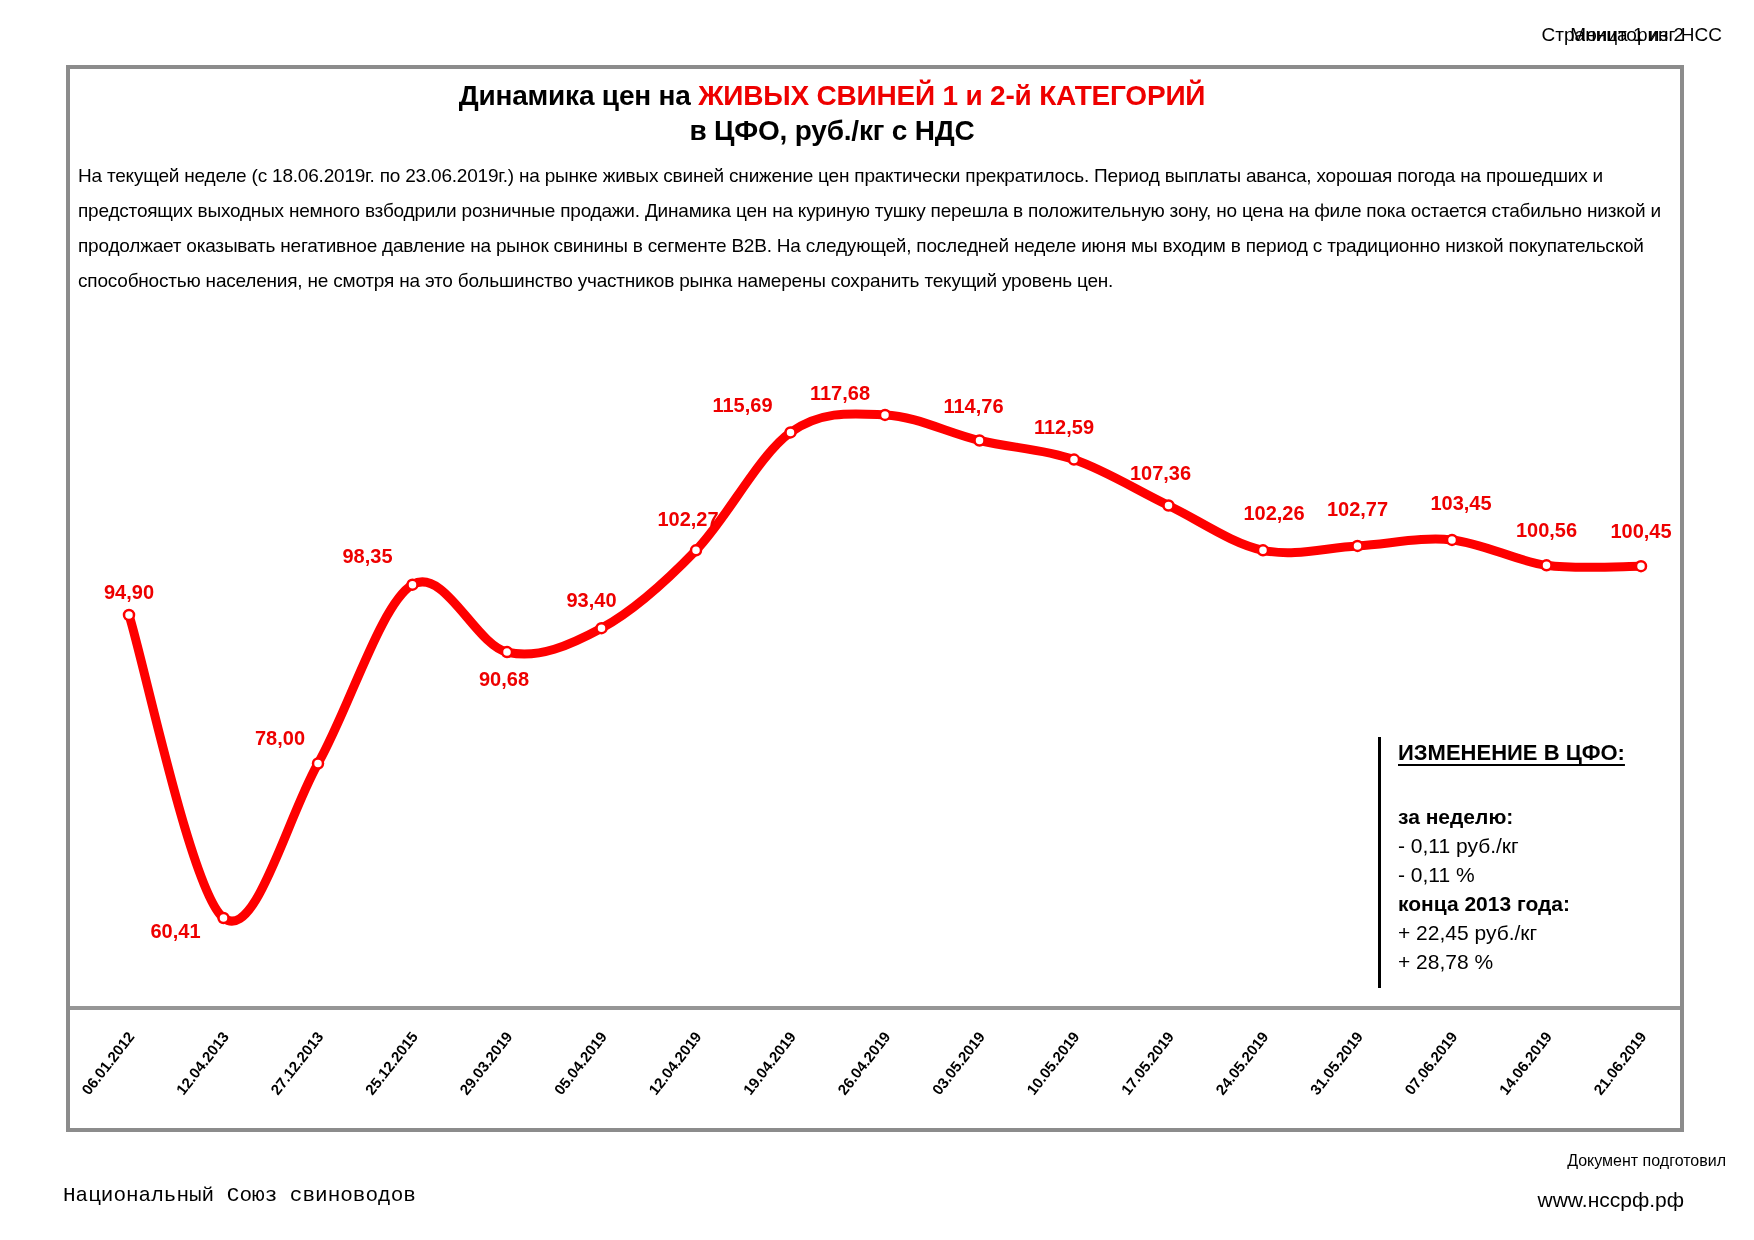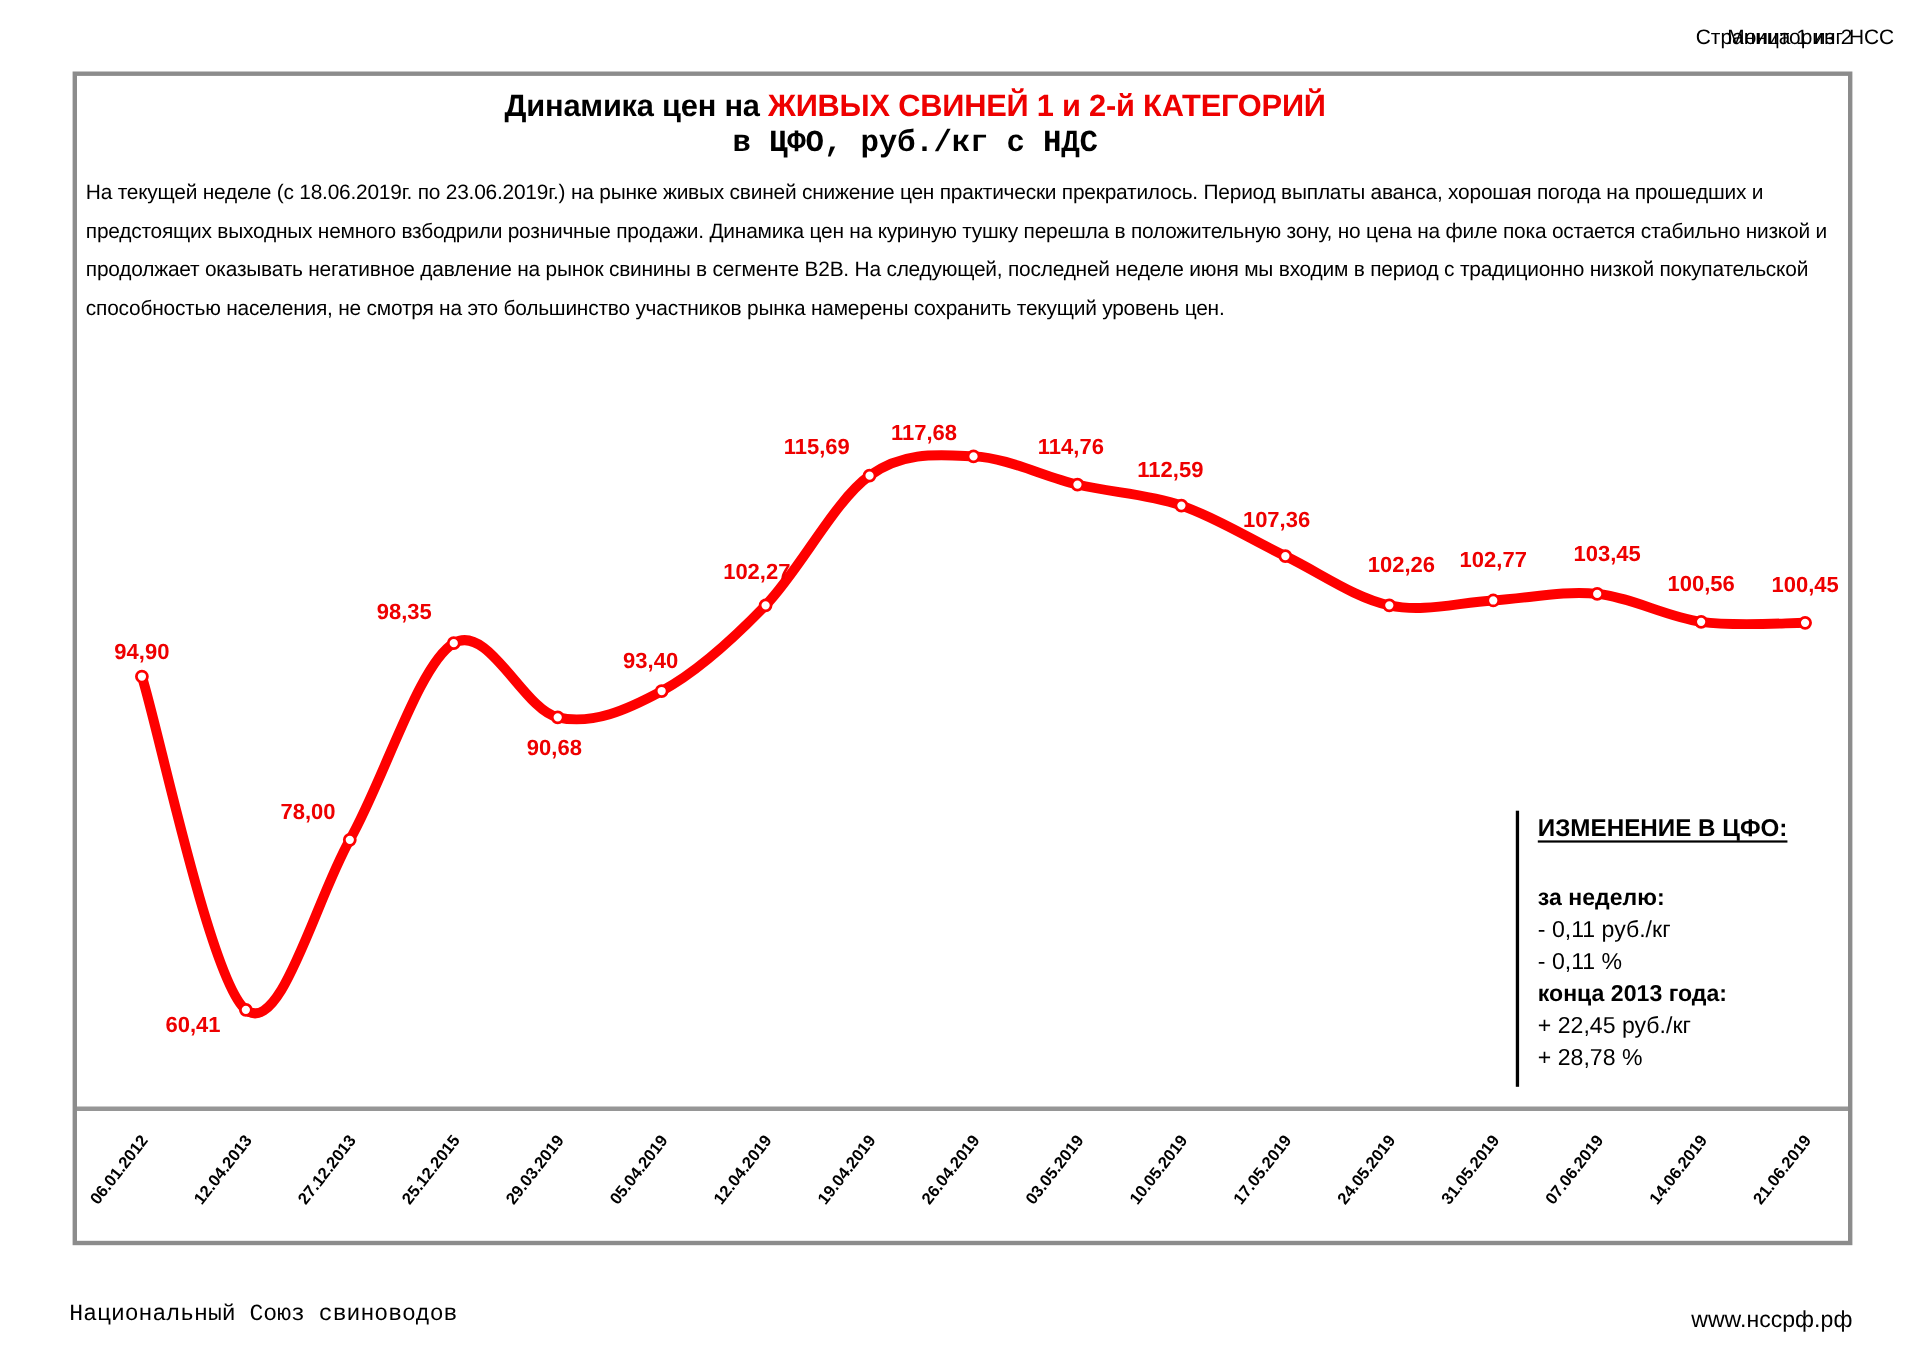--- a/index.html
+++ b/index.html
@@ -25,21 +25,21 @@
 <body>
 
 <div class="abs hdr hdr-center">Страница 1 из 2</div>
 <div class="abs hdr hdr-right">Мониторинг НСС</div>
 
 <div class="abs page-box"></div>
 
 <div class="abs title-line" style="top:80px;">
   <span>Динамика цен на </span><span style="color:#EE0000;">ЖИВЫХ СВИНЕЙ 1 и 2-й КАТЕГОРИЙ</span>
 </div>
-<div class="abs title-line" style="top:115px;font-family:Liberation Mono, monospace;">в ЦФО, руб./кг с НДС</div>
+<div class="abs title-line" style="top:115px;">в ЦФО, руб./кг с НДС</div>
 
 <div class="abs summary">На текущей неделе (с 18.06.2019г. по 23.06.2019г.) на рынке живых свиней снижение цен практически прекратилось. Период выплаты аванса, хорошая погода на прошедших и предстоящих выходных немного взбодрили розничные продажи. Динамика цен на куриную тушку перешла в положительную зону, но цена на филе пока остается стабильно низкой и продолжает оказывать негативное давление на рынок свинины в сегменте В2В. На следующей, последней неделе июня мы входим в период с традиционно низкой покупательской способностью населения, не смотря на это большинство участников рынка намерены сохранить текущий уровень цен.</div>
 
 <svg class="abs chart-svg" id="chart" viewBox="0 0 1754 1240" xmlns="http://www.w3.org/2000/svg">
     <line x1="70" y1="1008" x2="1680" y2="1008" stroke="#969696" stroke-width="4"></line>
     <path d="M 129 615.0053499999999 C 144.8 665.5, 192.0 893.3, 223.5 918.0 C 255.0 942.7, 286.5 819.0, 318 763.5 C 349.5 707.9, 381.0 603.3, 412.5 584.7 C 444.0 566.1, 475.5 644.8, 507 652.1 C 538.5 659.3, 570.0 645.2, 601.5 628.2 C 633.0 611.2, 664.5 582.9, 696 550.3 C 727.5 517.6, 759.0 454.9, 790.5 432.4 C 822.0 409.8, 853.5 413.5, 885 414.9 C 916.5 416.2, 948.0 433.1, 979.5 440.5 C 1011.0 448.0, 1042.5 448.8, 1074 459.6 C 1105.5 470.4, 1137.0 490.4, 1168.5 505.5 C 1200.0 520.7, 1231.5 543.6, 1263 550.3 C 1294.5 557.1, 1326.0 547.6, 1357.5 545.9 C 1389.0 544.1, 1420.5 536.7, 1452 539.9 C 1483.5 543.1, 1515.0 560.9, 1546.5 565.3 C 1578.0 569.7, 1625.3 566.1, 1641 566.2" fill="none" stroke="#FE0000" stroke-width="9" stroke-linecap="round" stroke-linejoin="round"></path>
     <circle cx="129" cy="615.0" r="5" fill="#fff" stroke="#FE0000" stroke-width="2.5"></circle>
     <circle cx="223.5" cy="918.0" r="5" fill="#fff" stroke="#FE0000" stroke-width="2.5"></circle>
     <circle cx="318" cy="763.5" r="5" fill="#fff" stroke="#FE0000" stroke-width="2.5"></circle>
     <circle cx="412.5" cy="584.7" r="5" fill="#fff" stroke="#FE0000" stroke-width="2.5"></circle>
@@ -99,13 +99,14 @@
   <div>- 0,11 руб./кг</div>
   <div>- 0,11 %</div>
   <div class="b">конца 2013 года:</div>
   <div>+ 22,45 руб./кг</div>
   <div>+ 28,78 %</div>
 </div>
 
 <div class="abs foot-left">Национальный Союз свиноводов</div>
 <div class="abs foot-center">www.нссрф.рф</div>
 <div class="abs foot-right">
+  <div>Документ подготовил</div>
 </div>
 
 </body></html>

